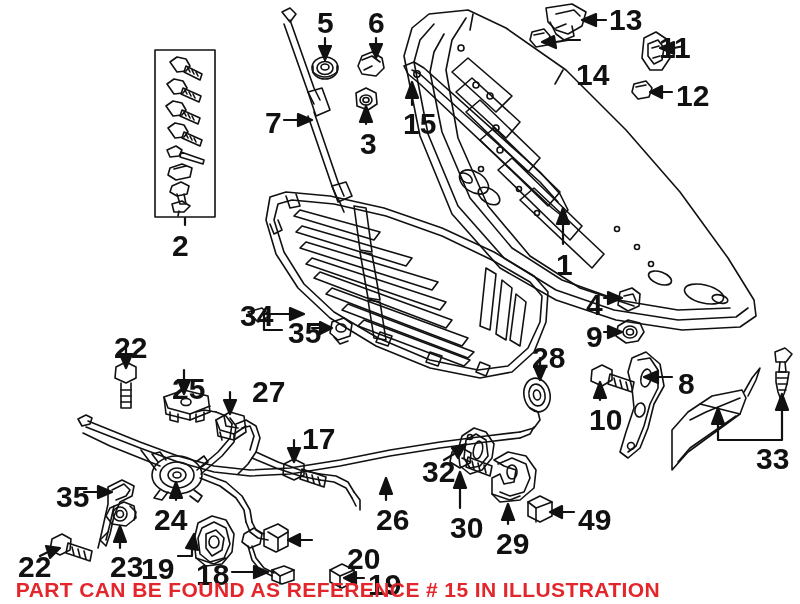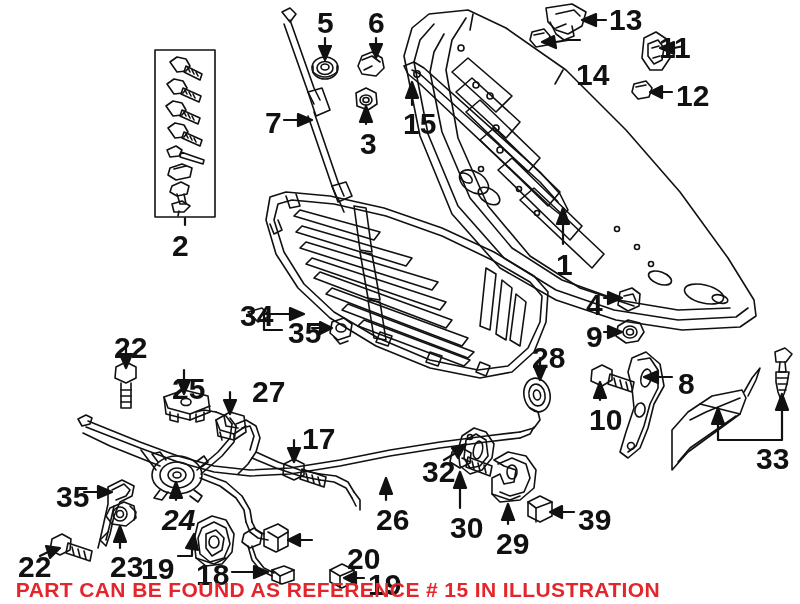--- a/index.html
+++ b/index.html
@@ -548,28 +548,28 @@
       <div class="callout cal-lg" style="left: 403px; top: 109px;">15</div>
       <div class="callout cal-lg" style="left: 141px; top: 554px;">19</div>
       <div class="callout cal-lg" style="left: 275px; top: 424px; margin-left: 27px;">17</div>
       <div class="callout cal-lg" style="left: 196px; top: 560px; text-align: center;">18</div>
       <div class="callout cal-lg" style="left: 368px; top: 570px;">19</div>
       <div class="callout cal-lg" style="left: 315px; top: 544px; margin-left: 32px;">20</div>
       <div class="callout cal-lg" style="left: 56px; top: 482px;">35</div>
       <div class="callout cal-lg" style="left: 114px; top: 333px;">22</div>
       <div class="callout cal-lg" style="left: 18px; top: 552px;">22</div>
       <div class="callout cal-lg" style="left: 110px; top: 552px;">23</div>
-      <div class="callout cal-lg" style="left: 162px; top: 505px; font-style: italic;">24</div>
+      <div class="callout cal-lg" style="left: 154px; top: 505px;">24</div>
       <div class="callout cal-lg" style="left: 172px; top: 374px;">25</div>
       <div class="callout cal-lg" style="left: 376px; top: 505px;">26</div>
       <div class="callout cal-lg" style="left: 232px; top: 377px; margin-left: 20px;">27</div>
       <div class="callout cal-lg" style="left: 532px; top: 343px;">28</div>
       <div class="callout cal-lg" style="left: 496px; top: 529px;">29</div>
       <div class="callout cal-lg" style="left: 450px; top: 513px;">30</div>
-      <div class="callout cal-lg" style="left: 578px; top: 505px;">39</div>
+      <div class="callout cal-lg" style="left: 578px; top: 505px;">49</div>
       <div class="callout cal-lg" style="left: 422px; top: 457px;">32</div>
       <div class="callout cal-lg" style="left: 756px; top: 444px;">33</div>
       <div class="callout cal-lg" style="left: 240px; top: 301px;">34</div>
       <div class="callout cal-lg" style="left: 288px; top: 318px;">35</div>
     </div>
 
   <div id="watermark" style="color: rgb(227, 38, 43); font-size: 21px; top: 578px;">PART CAN BE FOUND AS REFERENCE # 15 IN ILLUSTRATION</div>
 
 </div>
 

